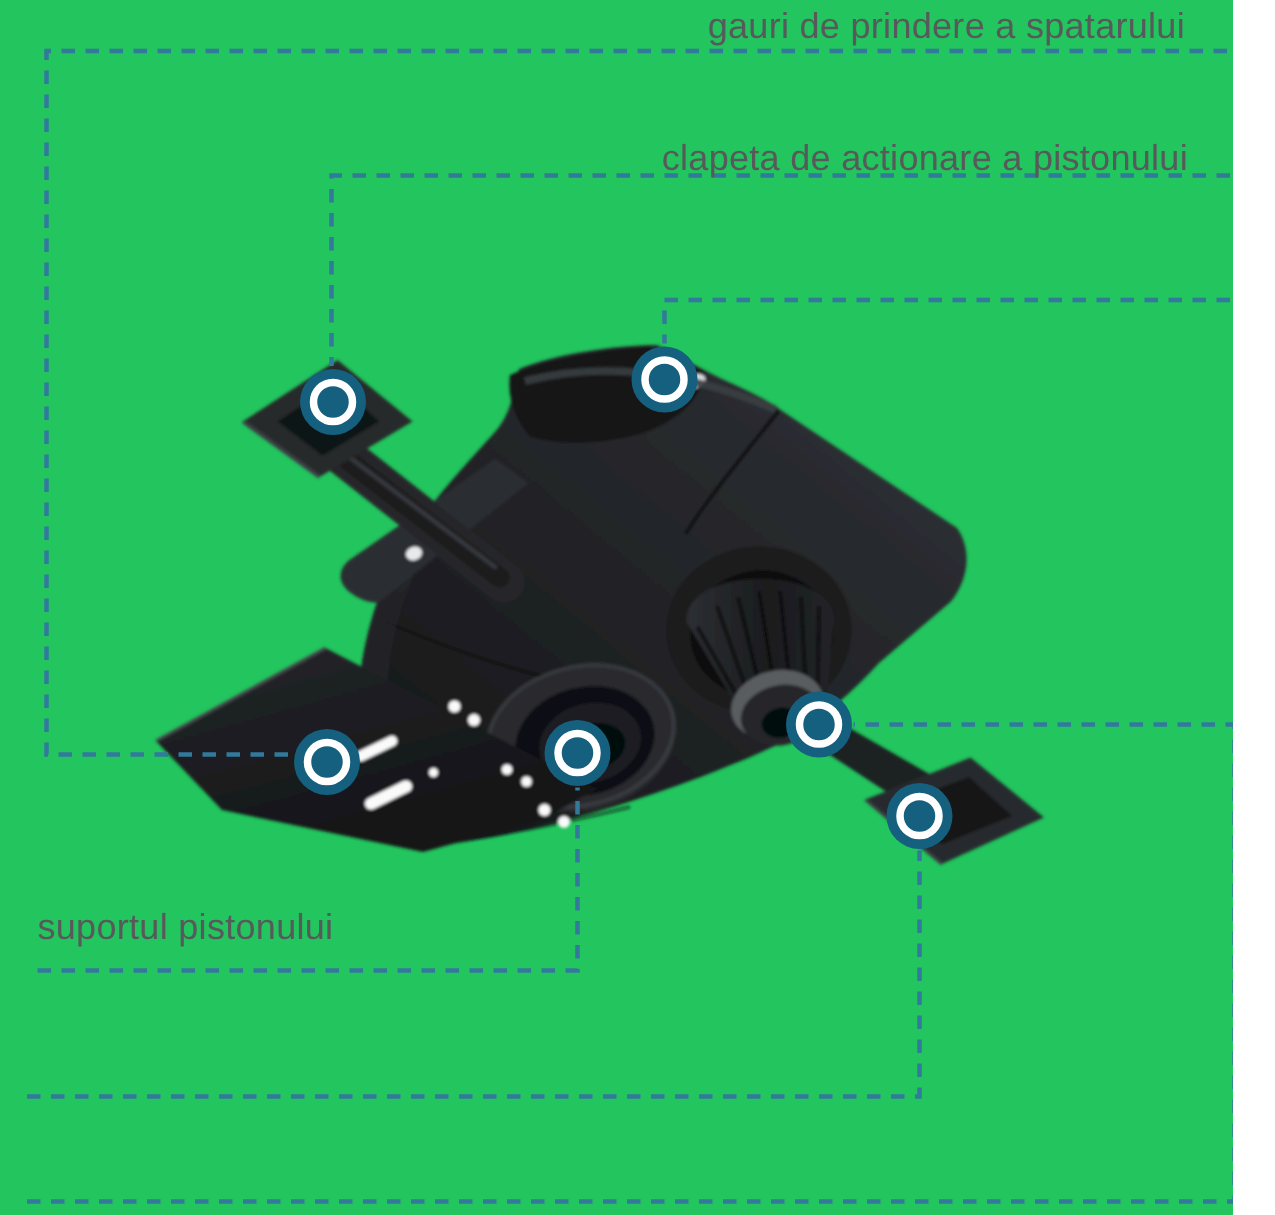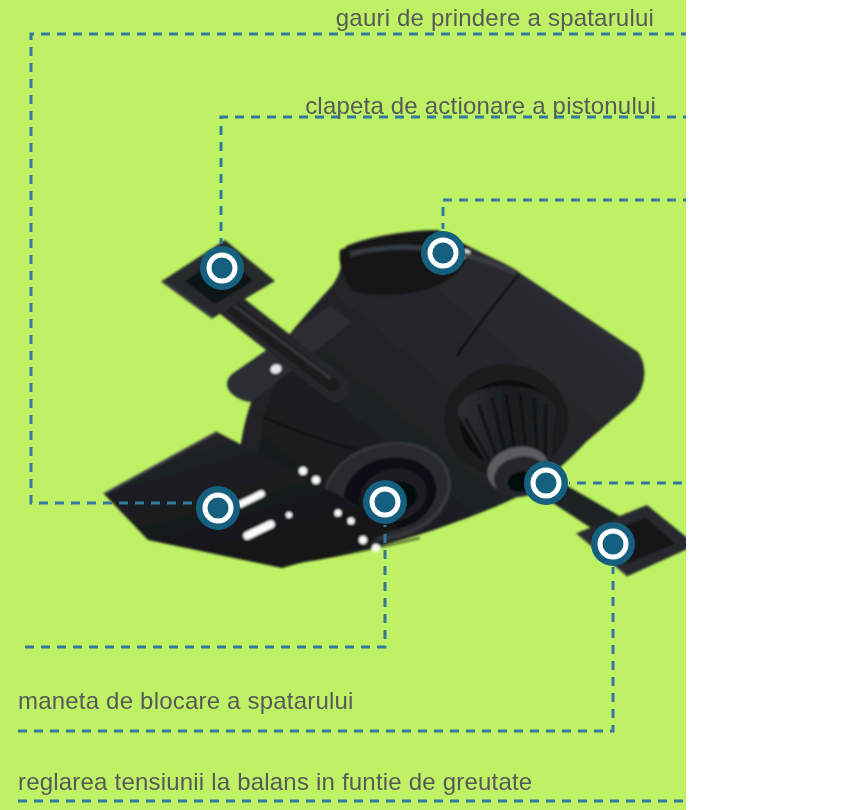--- a/index.html
+++ b/index.html
@@ -2,23 +2,23 @@
 <html><head>
 <meta charset="utf-8">
 <style>
   html, body {
     margin: 0;
     padding: 0;
     background: #ffffff;
   }
   .canvas {
     position: relative;
-    width: 686px;
+    width: 822px;
     height: 810px;
-    background: #bef264;
+    background: #22c55e;
     overflow: hidden;
     font-family: "Liberation Sans", sans-serif;
   }
   .diagram-svg {
     position: absolute;
     left: 0;
     top: 0;
     width: 850px;
     height: 810px;
   }
@@ -182,18 +182,17 @@
         <circle class="marker-ring" cx="613" cy="544" r="13"></circle>
       </g>
     </g>
   </svg>
 
   <div class="label right" style="right:32px; top:4px;">gauri de prindere a spatarului</div>
 
   <div class="label right" style="right:30px; top:92px;">clapeta de actionare a pistonului</div>
 
 
+  <div class="label" style="left:25px; top:605px;">suportul pistonului</div>
 
-  <div class="label" style="left:18px; top:687px;">maneta de blocare a spatarului</div>
 
-  <div class="label" style="left:18px; top:768px;">reglarea tensiunii la balans in funtie de greutate</div>
 
 </div>
 
 </body></html>

